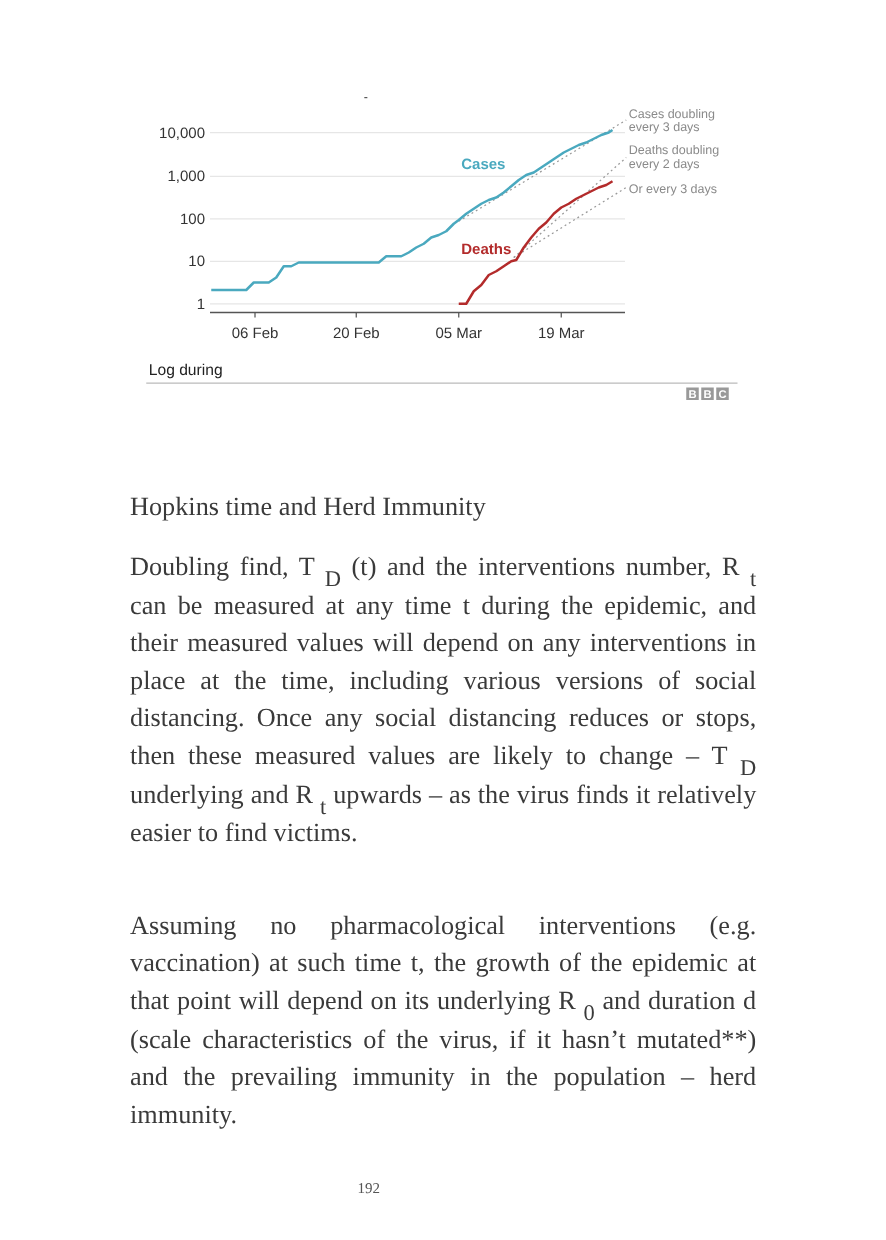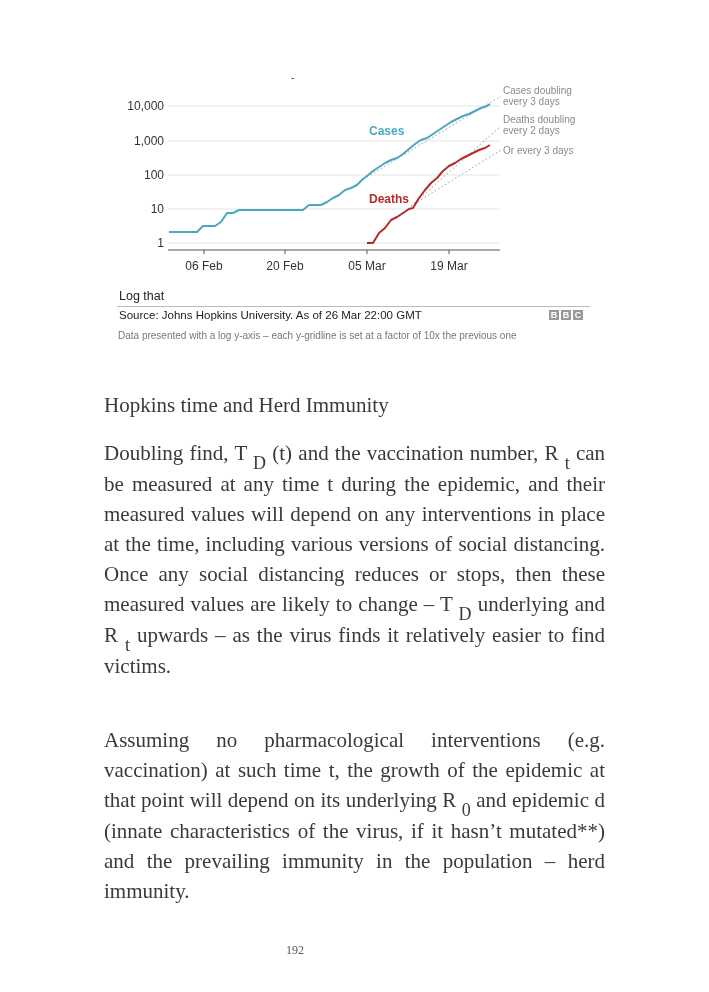--- a/index.html
+++ b/index.html
@@ -71,44 +71,42 @@
 
     <g font-size="10" fill="#8a8a8a">
       <text x="503" y="94">Cases doubling</text>
       <text x="503" y="105">every 3 days</text>
       <text x="503" y="123">Deaths doubling</text>
       <text x="503" y="134">every 2 days</text>
       <text x="503" y="154">Or every 3 days</text>
     </g>
   </svg>
 
-  <div class="log-scale">Log that</div>
+  <div class="log-scale">Log during</div>
   <div class="source-rule"></div>
-  <div class="source">Source: Johns Hopkins University. As of 26 Mar 22:00 GMT</div>
   <div class="bbc">
     <span>B</span>
     <span>B</span>
     <span>C</span>
   </div>
-  <div class="caption">Data presented with a log y-axis – each y-gridline is set at a factor of 10x the previous one</div>
 </div>
 
 <div class="heading">Hopkins time and Herd Immunity</div>
 
 <div class="para p1">
   <span>Doubling find, T</span>
   <span class="sub">D</span>
-  <span> (t) and the vaccination number, R</span>
+  <span> (t) and the interventions number, R</span>
   <span class="sub">t</span>
   <span> can be measured at any time t during the epidemic, and their measured values will depend on any interventions in place at the time, including various versions of social distancing. Once any social distancing reduces or stops, then these measured values are likely to change – T</span>
   <span class="sub">D</span>
   <span> underlying and R</span>
   <span class="sub">t</span>
   <span> upwards – as the virus finds it relatively easier to find victims.</span>
 </div>
 
 <div class="para p2">
   <span>Assuming no pharmacological interventions (e.g. vaccination) at such time t, the growth of the epidemic at that point will depend on its underlying R</span>
   <span class="sub">0</span>
-  <span> and epidemic d (innate characteristics of the virus, if it hasn’t mutated**) and the prevailing immunity in the population – herd immunity.</span>
+  <span> and duration d (scale characteristics of the virus, if it hasn’t mutated**) and the prevailing immunity in the population – herd immunity.</span>
 </div>
 
 <div class="page-num">192</div>
 
 </body></html>

